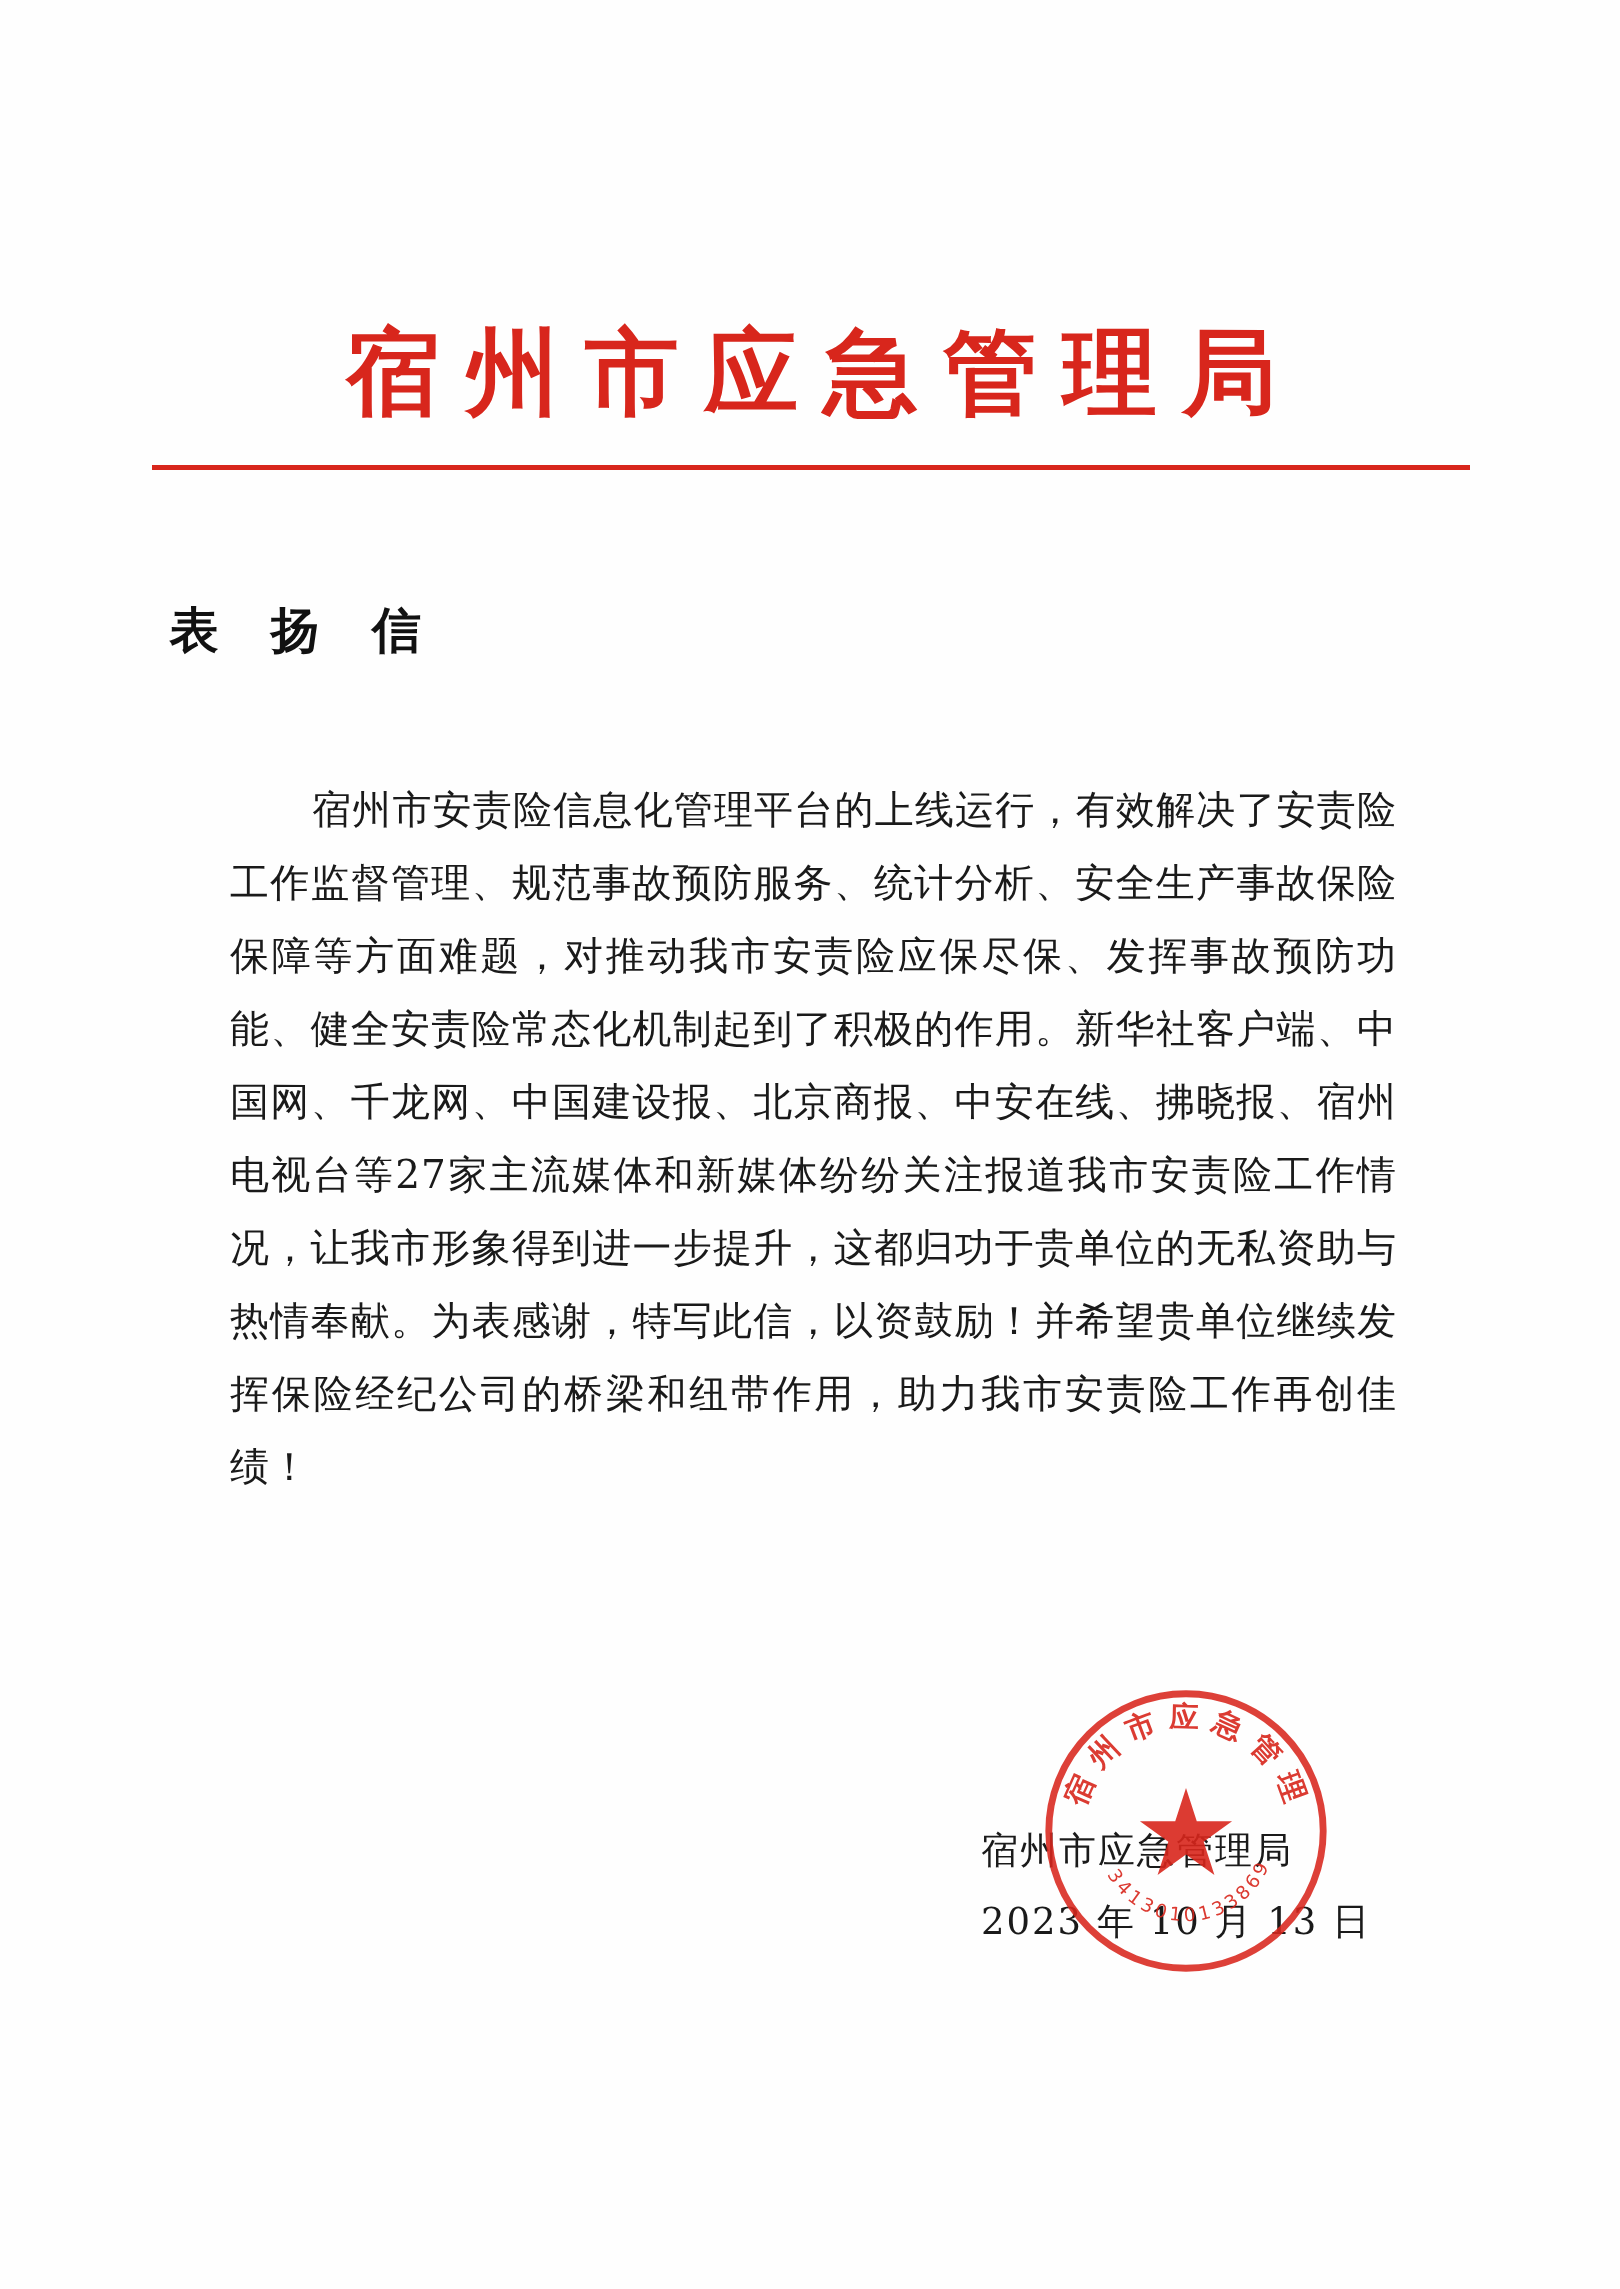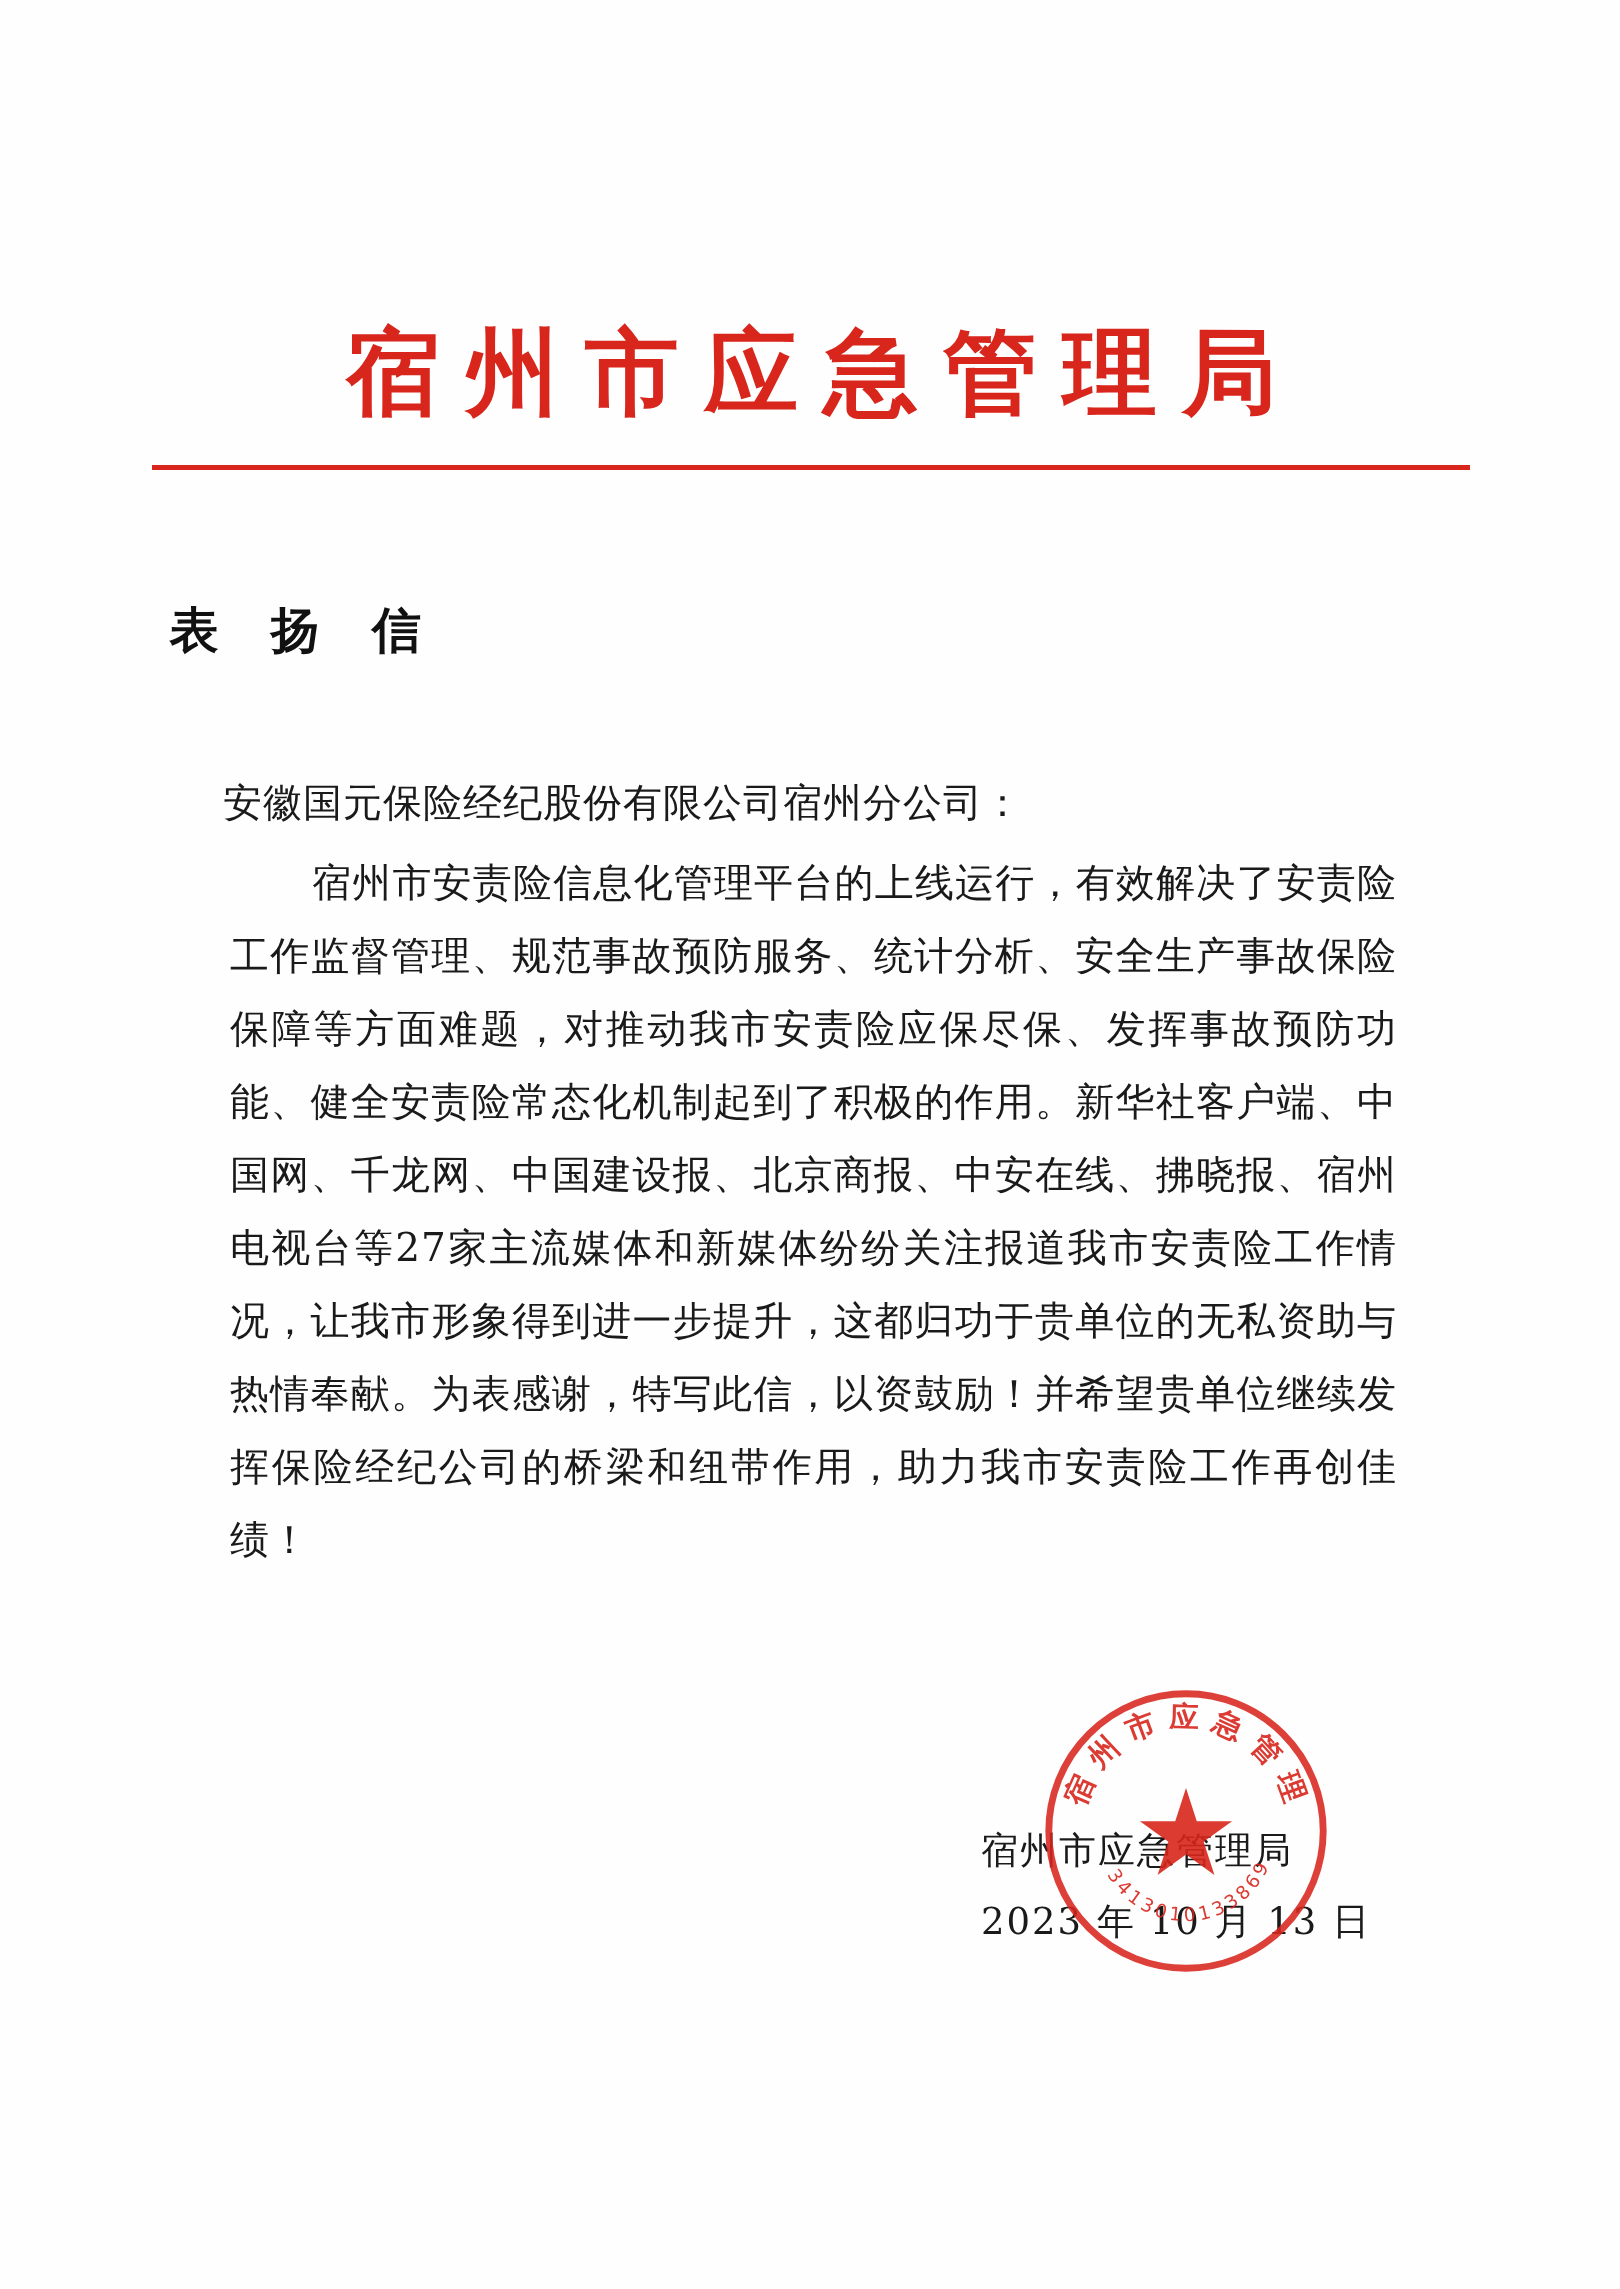--- a/index.html
+++ b/index.html
@@ -124,21 +124,20 @@
   <div class="sheet">
 
     <div class="letterhead">
       <div class="letterhead-title">宿州市应急管理局</div>
       <div class="letterhead-rule"></div>
     </div>
 
     <div class="doc-title">表 扬 信</div>
 
     <div class="body-block">
-      <p class="salutation">安徽国元保险经纪股份有限公司宿州分公司：</p>
       <p class="paragraph">宿州市安责险信息化管理平台的上线运行，有效解决了安责险工作监督管理、规范事故预防服务、统计分析、安全生产事故保险保障等方面难题，对推动我市安责险应保尽保、发挥事故预防功能、健全安责险常态化机制起到了积极的作用。新华社客户端、中国网、千龙网、中国建设报、北京商报、中安在线、拂晓报、宿州电视台等27家主流媒体和新媒体纷纷关注报道我市安责险工作情况，让我市形象得到进一步提升，这都归功于贵单位的无私资助与热情奉献。为表感谢，特写此信，以资鼓励！并希望贵单位继续发挥保险经纪公司的桥梁和纽带作用，助力我市安责险工作再创佳绩！</p>
     </div>
 
     <div class="signature">
       <div class="sig-line">宿州市应急管理局</div>
       <div class="sig-line">2023 年 10 月 13 日</div>
     </div>
 
     <div class="seal">
       <svg width="294" height="294" viewBox="0 0 300 300" xmlns="http://www.w3.org/2000/svg">

